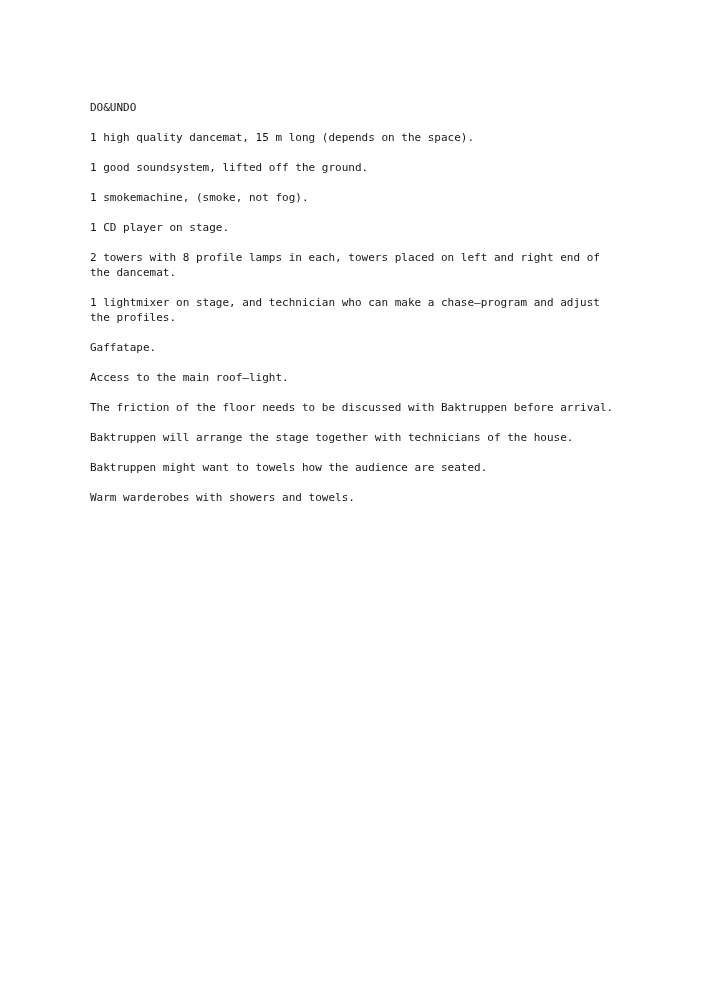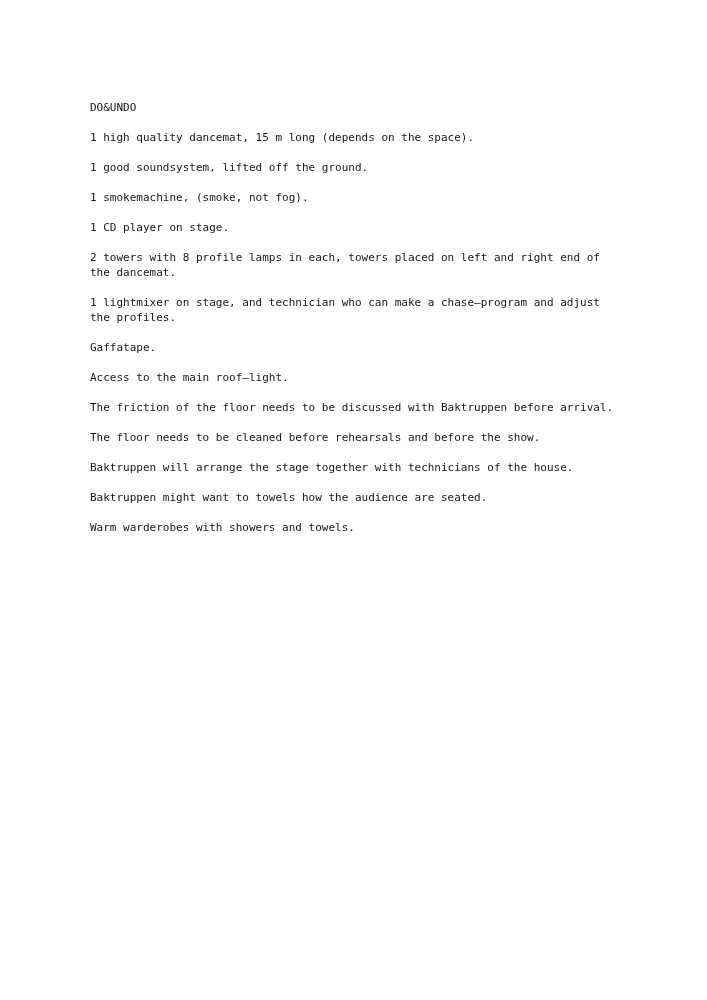--- a/index.html
+++ b/index.html
@@ -40,18 +40,17 @@
     <p class="title">DO&amp;UNDO</p>
     <p>1 high quality dancemat, 15 m long (depends on the space).</p>
     <p>1 good soundsystem, lifted off the ground.</p>
     <p>1 smokemachine, (smoke, not fog).</p>
     <p>1 CD player on stage.</p>
     <p>2 towers with 8 profile lamps in each, towers placed on left and right end of the dancemat.</p>
     <p>1 lightmixer on stage, and technician who can make a chase–program and adjust the profiles.</p>
     <p>Gaffatape.</p>
     <p>Access to the main roof–light.</p>
     <p>The friction of the floor needs to be discussed with Baktruppen before arrival.</p>
-    <p>The floor needs to be cleaned before rehearsals and before the show.</p>
     <p>Baktruppen will arrange the stage together with technicians of the house.</p>
     <p>Baktruppen might want to towels how the audience are seated.</p>
     <p>Warm warderobes with showers and towels.</p>
   </div>
 </div>
 
 </body></html>

